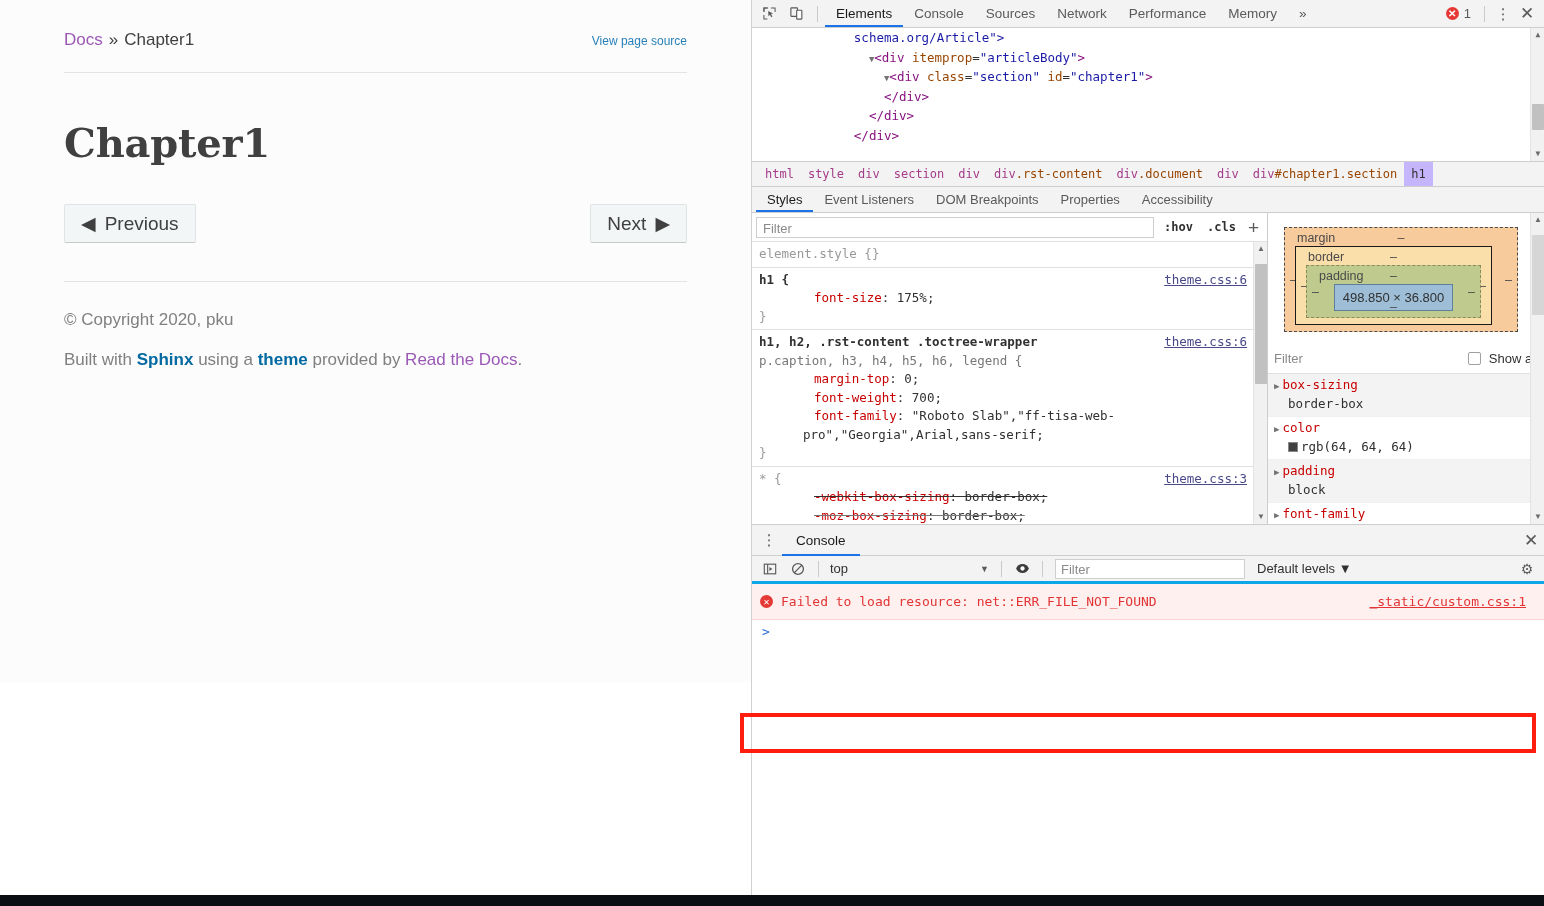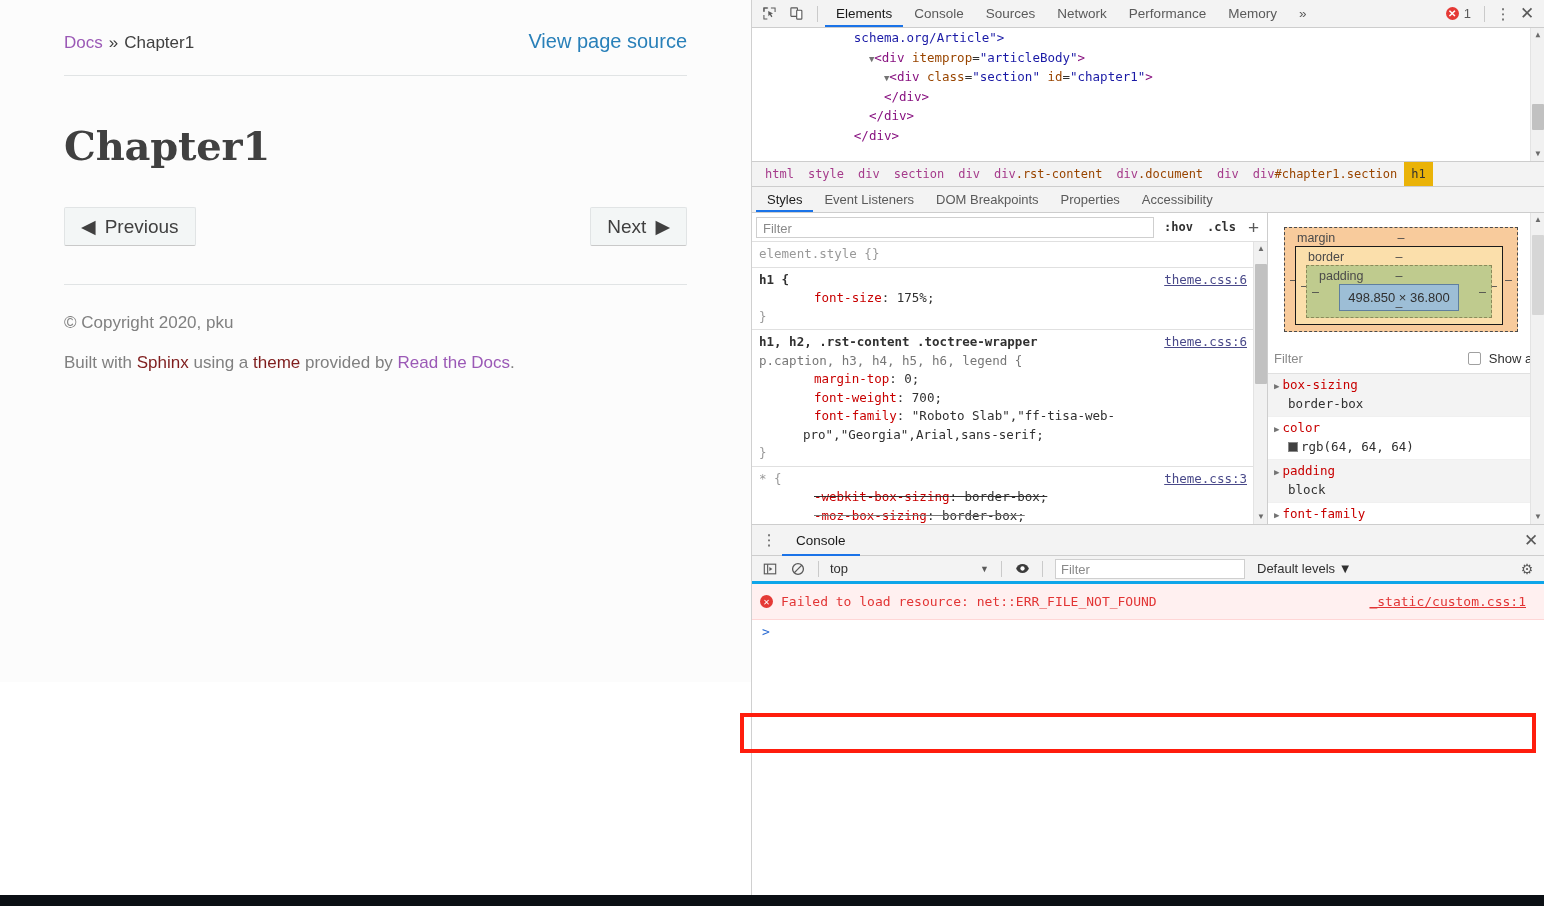--- a/index.html
+++ b/index.html
@@ -18,39 +18,39 @@
   #page-inner{ padding:30px 64px 0 64px; }
   .breadcrumb-row{
     display:flex; align-items:baseline; justify-content:space-between;
     font-size:17px; color:#404040; padding-bottom:22px;
     border-bottom:1px solid #e1e4e5;
   }
   .breadcrumb-left{ display:flex; align-items:baseline; gap:6px;}
   .bc-link{ color:#9b59b6; text-decoration:none; }
   .bc-sep{ color:#404040; }
   .bc-current{ color:#404040; }
-  .view-source{ color:#2980b9; text-decoration:none; font-size:20px;}
+  .view-source{ color:#2980b9; text-decoration:none; font-size:12px;}
   h1.doc-title{
     font-family:"DejaVu Serif","Liberation Serif",serif;
     font-weight:700; font-size:40px; color:#404040;
     margin:46px 0 0 0; letter-spacing:-0.2px;
   }
   .nav-btns{ display:flex; justify-content:space-between; margin-top:38px; }
   .btn{
     display:inline-flex; align-items:center; gap:9px;
     background:#f3f6f6; border:1px solid #e1e4e5; border-bottom-color:#c9c9c9;
     border-radius:2px; padding:9px 16px; color:#404040;
     font-size:19px; line-height:1; cursor:pointer;
   }
   .btn .glyph{ font-size:19px; line-height:1; }
   .footer-rule{ border:0; border-top:1px solid #e1e4e5; margin:38px 0 0 0; }
   .copyright{ color:#808080; font-size:17px; margin-top:28px; }
   .built-with{ color:#808080; font-size:17px; margin-top:20px; }
   .built-with a{ text-decoration:none; }
-  .lnk-blue{ color:#7f1d1d; }
+  .lnk-blue{ color:#0369a1;font-weight:bold; }
   .lnk-purple{ color:#9b59b6; }
 
   #bottom-bar{
     position:absolute; left:0; top:895px; width:1544px; height:11px;
     background:#0b0f14;
   }
   #pane-divider{
     position:absolute; left:751px; top:0; width:1px; height:895px;
     background:#d0d0d0;
   }
@@ -120,21 +120,21 @@
 
   
   #dom-crumbs{
     height:25px; min-height:25px; display:flex; align-items:center;
     background:#f3f3f3; border-bottom:1px solid #cdcdcd;
     font-family:"DejaVu Sans Mono","Liberation Mono",monospace; font-size:12px;
     padding-left:6px; overflow:hidden;
   }
   .crumb{ padding:0 7px; height:25px; line-height:25px; color:#a53b8b; cursor:pointer; white-space:nowrap;}
   .crumb .cls{ color:#994500; }
-  .crumb.active{ background:#eab308; color:#303030; }
+  .crumb.active{ background:#c4b5fd; color:#303030; }
 
   
   #style-tabs{
     height:26px; min-height:26px; display:flex; align-items:center;
     background:#f3f3f3; border-bottom:1px solid #cdcdcd; padding-left:4px;
   }
   .st-tab{ padding:0 11px; height:25px; display:flex; align-items:center;
     font-size:13px; color:#5a5a5a; cursor:pointer; }
   .st-tab.active{ color:#1a1a1a; box-shadow: inset 0 -2px 0 #1a73e8;}
 
@@ -172,21 +172,21 @@
   .gray-rule{ color:#999; }
   .strike{ text-decoration:line-through; }
   .strike .prop{ color:#c80000; }
   .ind{ padding-left:22px; display:block; }
   .ind2{ padding-left:44px; display:block; }
 
   
   #boxmodel-wrap{ padding:14px 26px 12px 16px; }
   .bm{ position:relative; font-size:12.5px; color:#4a4a4a; text-align:center;
        font-family:"Liberation Sans",sans-serif; }
-  .bm-margin{ border:1px dashed #4a4a4a; background:#f8cb9c; padding:18px 14px 6px 10px; position:relative;}
+  .bm-margin{ border:1px dashed #4a4a4a; background:#f8cb9c; padding:18px 25px 6px 10px; position:relative;}
   .bm-border{ border:1px solid #1a1a1a; background:#fbdfab; padding:18px 10px 6px 10px; position:relative;}
   .bm-padding{ border:1px dashed #8a8a5a; background:#bfcb8e; padding:18px 10px 6px 10px; position:relative;}
   .bm-content{ border:1px solid #5f7f9f; background:#9dbed6; padding:5px 8px; display:inline-block;
                font-size:13px; color:#303030; }
   .bm-label{ position:absolute; left:12px; top:3px; font-size:12.5px; color:#4a4a4a; }
   .bm-top{ position:absolute; left:50%; transform:translateX(-50%); top:3px; }
   .bm-bottom{ position:absolute; left:50%; transform:translateX(-50%); bottom:3px; }
   .bm-left{ position:absolute; left:5px; top:50%; transform:translateY(-50%); }
   .bm-right{ position:absolute; right:5px; top:50%; transform:translateY(-50%); }
   .bm-mid{ display:flex; align-items:flex-end; justify-content:center; }

